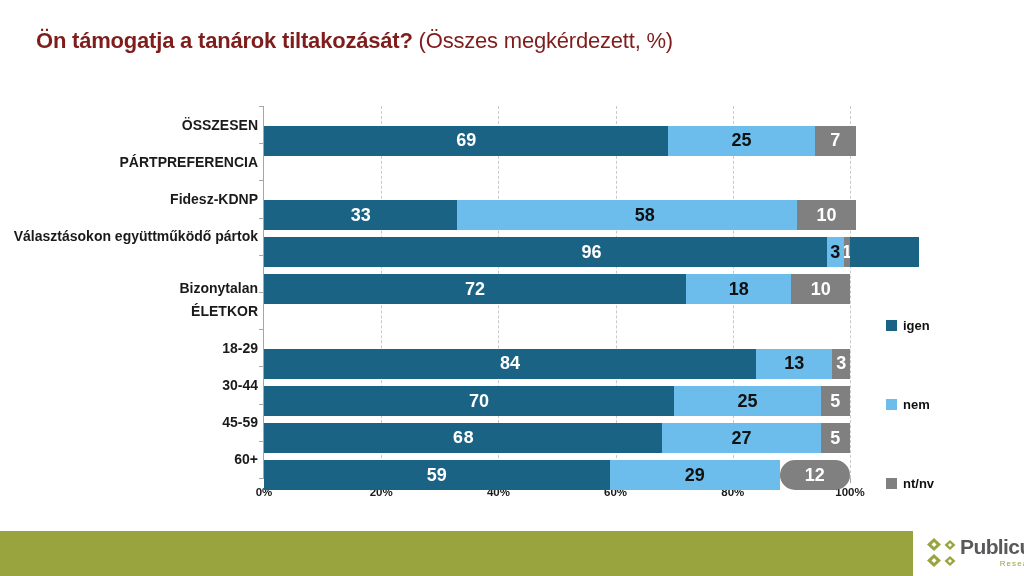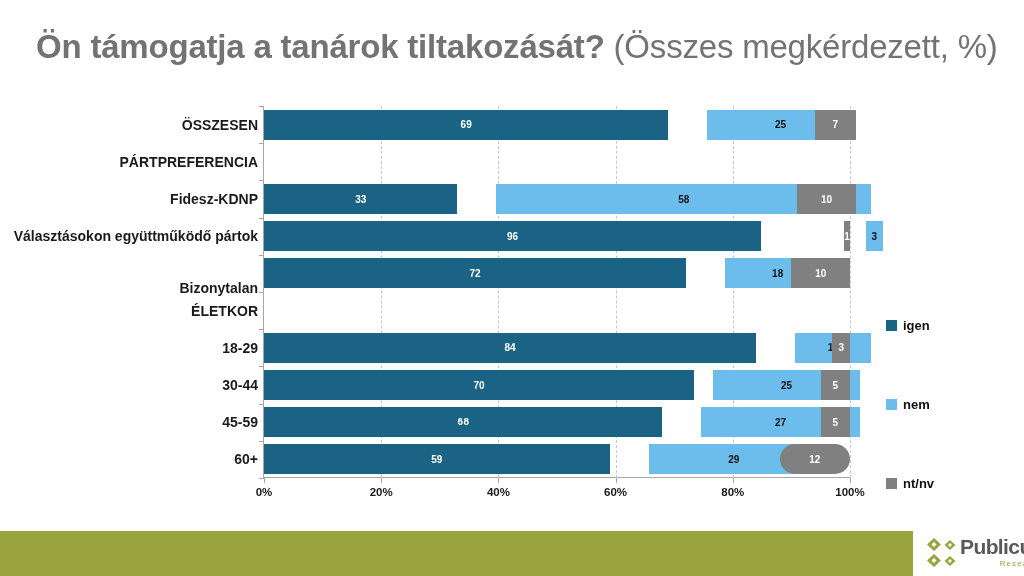--- a/index.html
+++ b/index.html
@@ -13,23 +13,23 @@
     font-family: "Liberation Sans", sans-serif;
     overflow: hidden;
     position: relative;
   }
 
   
   #slide-title {
     position: absolute;
     left: 36px;
     top: 28px;
-    font-size: 33px;
-    font-weight: bold;
-    color: #737373;
+    font-size: 22px;
+    font-weight: bold;
+    color: #7f1d1d;
     white-space: nowrap;
     letter-spacing: -0.2px;
   }
   #slide-title .title-sub {
     font-weight: normal;
   }
 
   
   #chart-area {
     position: absolute;
@@ -115,32 +115,32 @@
   }
 
   
   .bar-row {
     position: absolute;
     left: 0;
     height: 30px;
   }
   .seg {
     position: absolute;
-    top: 0;
+    top: 16px;
     height: 30px;
     box-sizing: border-box;
     display: flex;
     align-items: center;
     justify-content: center;
-    font-size: 10px;
+    font-size: 18px;
     font-weight: bold;
     overflow: hidden;
   }
   .seg-igen  { background: #1b6384; color: #ffffff; }
-  .seg-nem   { background: #6cbcec; color: #111111; margin-left: 39px; }
+  .seg-nem   { background: #6cbcec; color: #111111; }
   .seg-ntnv  { background: #808080; color: #ffffff; }
 
   
   #legend {
     position: absolute;
     left: 886px;
     top: 318px;
     width: 120px;
     height: 170px;
   }
@@ -255,21 +255,21 @@
       </div>
       <div class="y-tick" style="top: 37.2px;"></div>
       <div class="y-tick" style="top: 74.4px;"></div>
       <div class="bar-row" style="top: 78px; width: 586px;">
         <div class="seg seg-igen" style="left: 0px; width: 193.38px;">33</div>
         <div class="seg seg-nem" style="left: 193.38px; width: 375px;">58</div>
         <div class="seg seg-ntnv" style="left: 533.26px; width: 58.6px;">10</div>
       </div>
       <div class="y-tick" style="top: 111.6px;"></div>
       <div class="bar-row" style="top: 115.2px; width: 586px;">
-        <div class="seg seg-igen" style="left: 0px; width: 497px;">96</div>
+        <div class="seg seg-igen" style="left: 0px; width: 655px;">96</div>
         <div class="seg seg-nem" style="left: 562.56px; width: 17.58px;">3</div>
         <div class="seg seg-ntnv" style="left: 580.14px; width: 5.86px;">1</div>
       </div>
       <div class="y-tick" style="top: 148.8px;"></div>
       <div class="bar-row" style="top: 152.4px; width: 586px;">
         <div class="seg seg-igen" style="left: 0px; width: 421.92px;">72</div>
         <div class="seg seg-nem" style="left: 421.92px; width: 105.48px;">18</div>
         <div class="seg seg-ntnv" style="left: 527.4px; width: 58.6px;">10</div>
       </div>
       <div class="y-tick" style="top: 186px;"></div>

